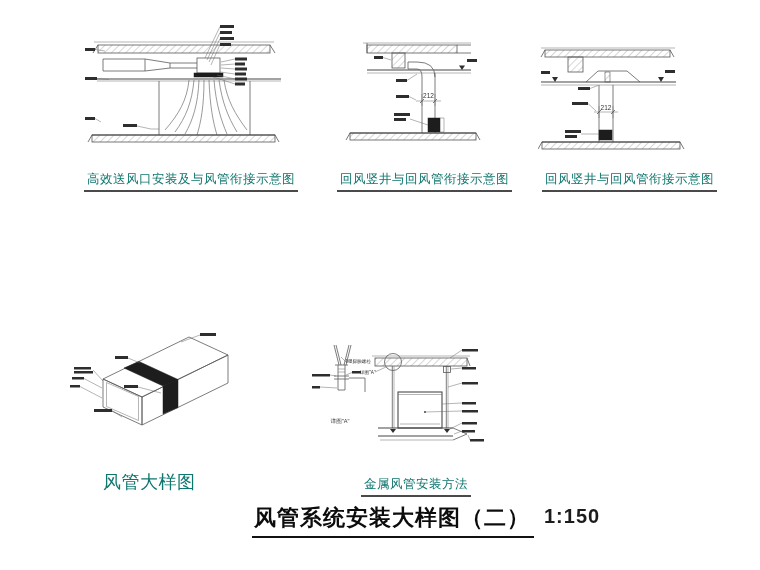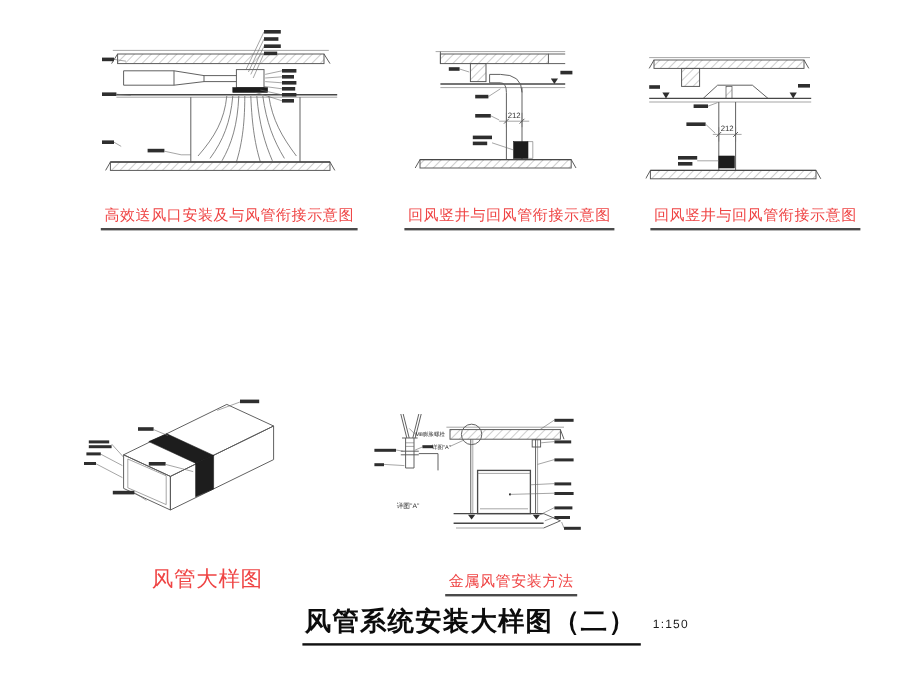--- a/index.html
+++ b/index.html
@@ -2,28 +2,28 @@
 <html><head>
 <meta charset="utf-8">
 <style>
   html,body{margin:0;padding:0;}
   body{
     width:760px;height:570px;position:relative;overflow:hidden;
     background:#ffffff;
     font-family:"Liberation Sans","DejaVu Sans",sans-serif;
   }
   .abs{position:absolute;}
-  .cap{color:#ef4444;text-align:right;letter-spacing:0.5px;white-space:nowrap;}
+  .cap{color:#0f766e;text-align:left;letter-spacing:0.5px;white-space:nowrap;}
   .cap .u{display:inline-block;border-bottom:2px solid #4a4a4a;padding:0 3px 2px 3px;}
   .cap .nu{display:inline-block;padding:0 2px;}
   .cap13{font-size:12.5px;}
   .cap14{font-size:18px;}
   .sheet-title{color:#0c0c0c;font-weight:bold;font-size:22px;letter-spacing:1px;white-space:nowrap;}
   .sheet-title .tu{display:inline-block;border-bottom:2.5px solid #111;padding:0 4px 3px 2px;}
-  .scale{font-size:10px;font-weight:normal;color:#1c1c1c;letter-spacing:1px;margin-left:10px;vertical-align:2px;}
+  .scale{font-size:20px;font-weight:bold;color:#1c1c1c;letter-spacing:1px;margin-left:10px;vertical-align:2px;}
   svg{display:block;}
   .ln{stroke:#5a5a5a;stroke-width:0.8;fill:none;}
   .lnt{stroke:#6a6a6a;stroke-width:0.5;fill:none;}
   .lnb{stroke:#474747;stroke-width:1.2;fill:none;}
   .curve{stroke:#6e6e6e;stroke-width:0.7;fill:none;}
   .blob{fill:#2e2e2e;}
   .dk{fill:#1d1d1d;stroke:#1d1d1d;stroke-width:0.5;}
   .hz{stroke:#555;stroke-width:0.8;}
   .dimtxt{fill:#333;font-size:6.5px;font-family:"Liberation Sans",sans-serif;}
   .miniTxt{fill:#2b2b2b;font-size:4.6px;font-family:"Liberation Sans",sans-serif;}

